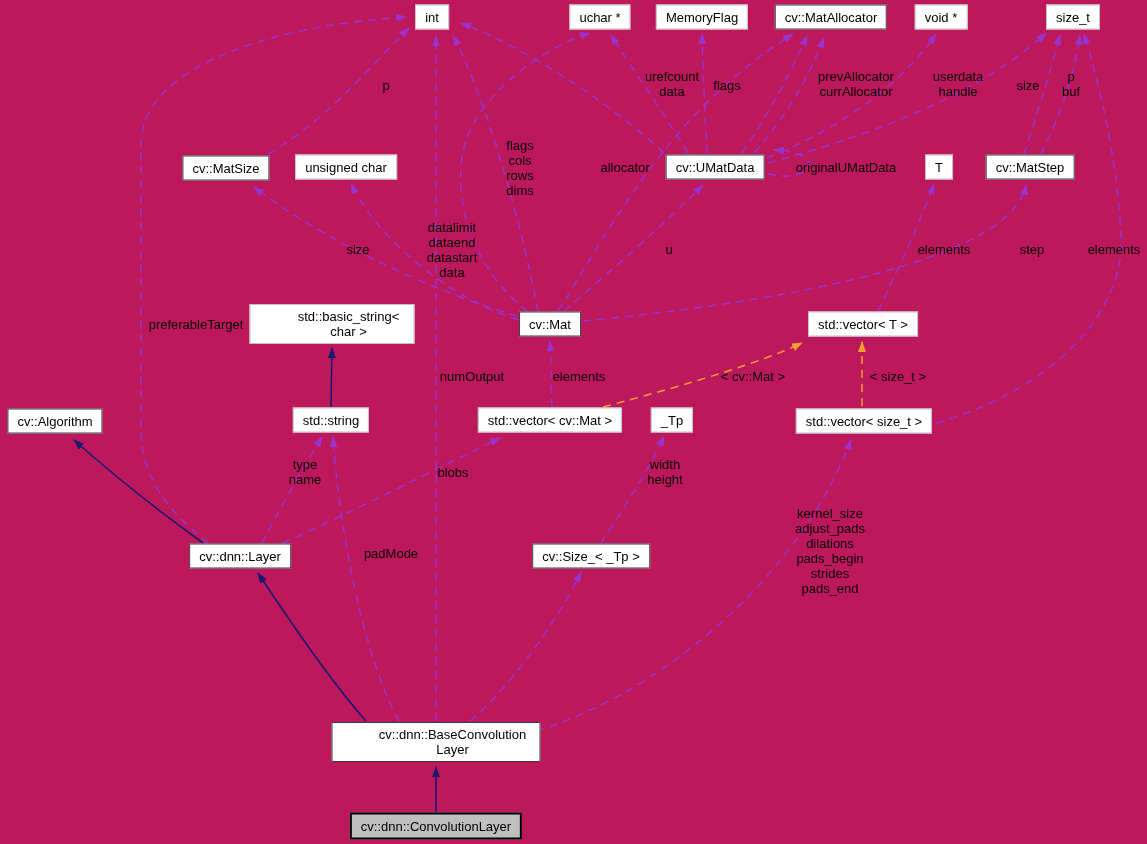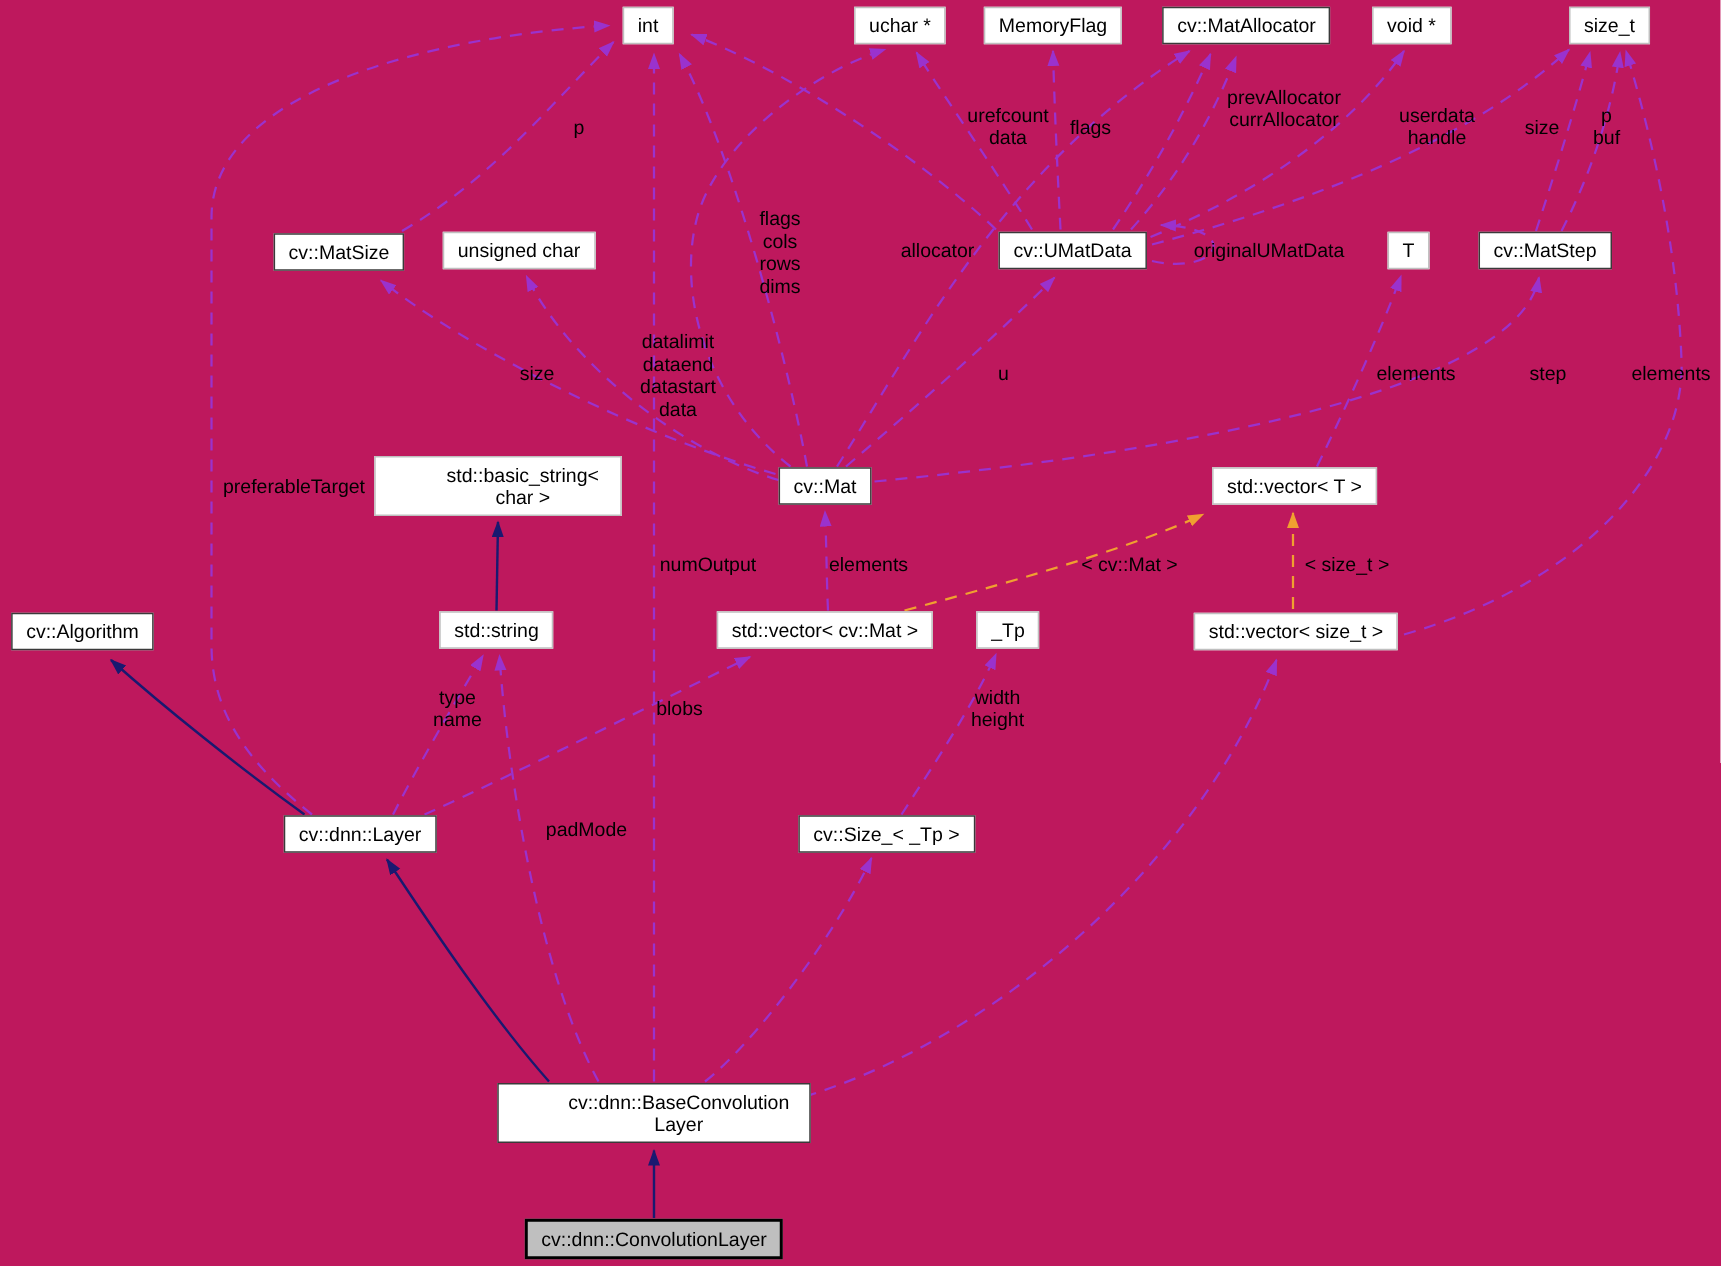--- a/index.html
+++ b/index.html
@@ -112,21 +112,21 @@
   <div class="node doc" style="left:240px;top:556px">cv::dnn::Layer</div>
   <div class="node doc" style="left:591px;top:556px">cv::Size_&lt; _Tp &gt;</div>
 
   <div class="node main" style="left:436px;top:826px">cv::dnn::ConvolutionLayer</div>
   <div class="node doc wrap w-baseconv" style="left:436px;top:742px">cv::dnn::BaseConvolution Layer</div>
 
   <div class="elabel" style="left:386px;top:85px">p</div>
   <div class="elabel" style="left:672px;top:84px">urefcount
 data</div>
   <div class="elabel" style="left:727px;top:85px">flags</div>
-  <div class="elabel" style="left:856px;top:72px">prevAllocator
+  <div class="elabel" style="left:856px;top:84px">prevAllocator
 currAllocator</div>
   <div class="elabel" style="left:958px;top:84px">userdata
 handle</div>
   <div class="elabel" style="left:1028px;top:85px">size</div>
   <div class="elabel" style="left:1071px;top:84px">p
 buf</div>
 
   <div class="elabel" style="left:520px;top:168px">flags
 cols
 rows
@@ -149,15 +149,21 @@
   <div class="elabel" style="left:579px;top:376px">elements</div>
   <div class="elabel" style="left:753px;top:376px">&lt; cv::Mat &gt;</div>
   <div class="elabel" style="left:898px;top:376px">&lt; size_t &gt;</div>
 
   <div class="elabel" style="left:305px;top:472px">type
 name</div>
   <div class="elabel" style="left:453px;top:472px">blobs</div>
   <div class="elabel" style="left:665px;top:472px">width
 height</div>
 
+  <div class="elabel" style="left:830px;top:551px">kernel_size
+adjust_pads
+dilations
+pads_begin
+strides
+pads_end</div>
   <div class="elabel" style="left:391px;top:553px">padMode</div>
 
 </div>
 
 </body></html>

